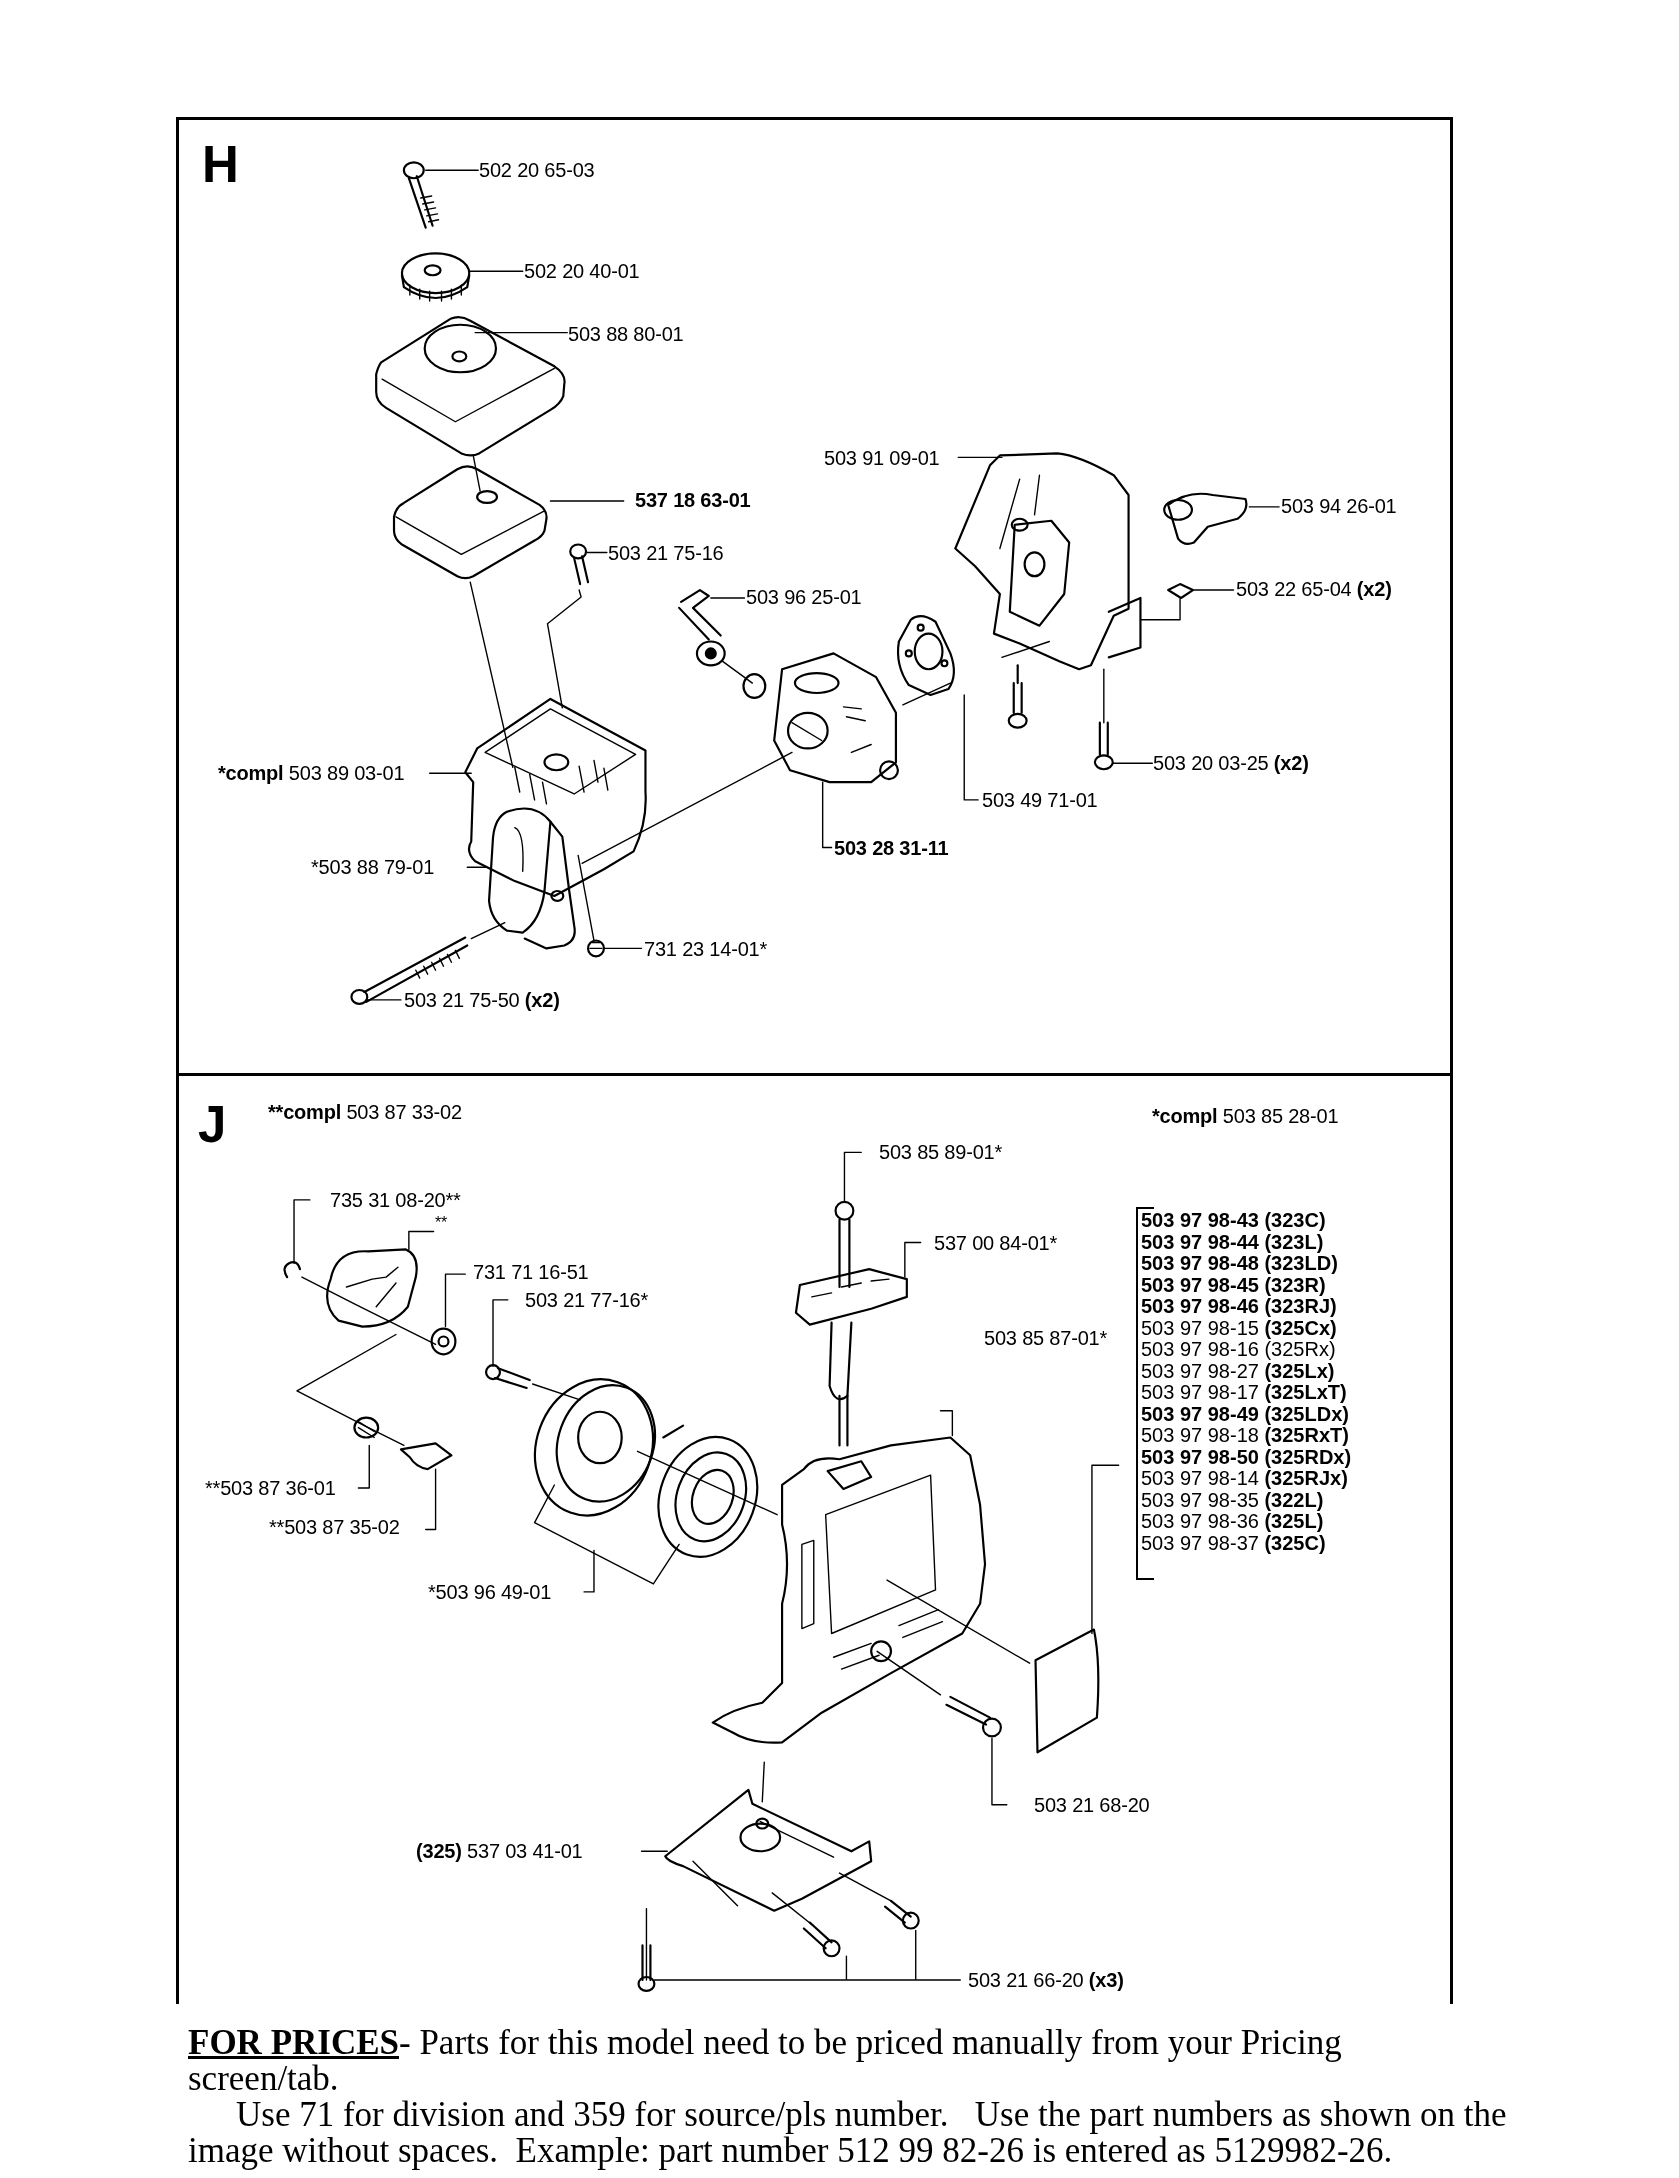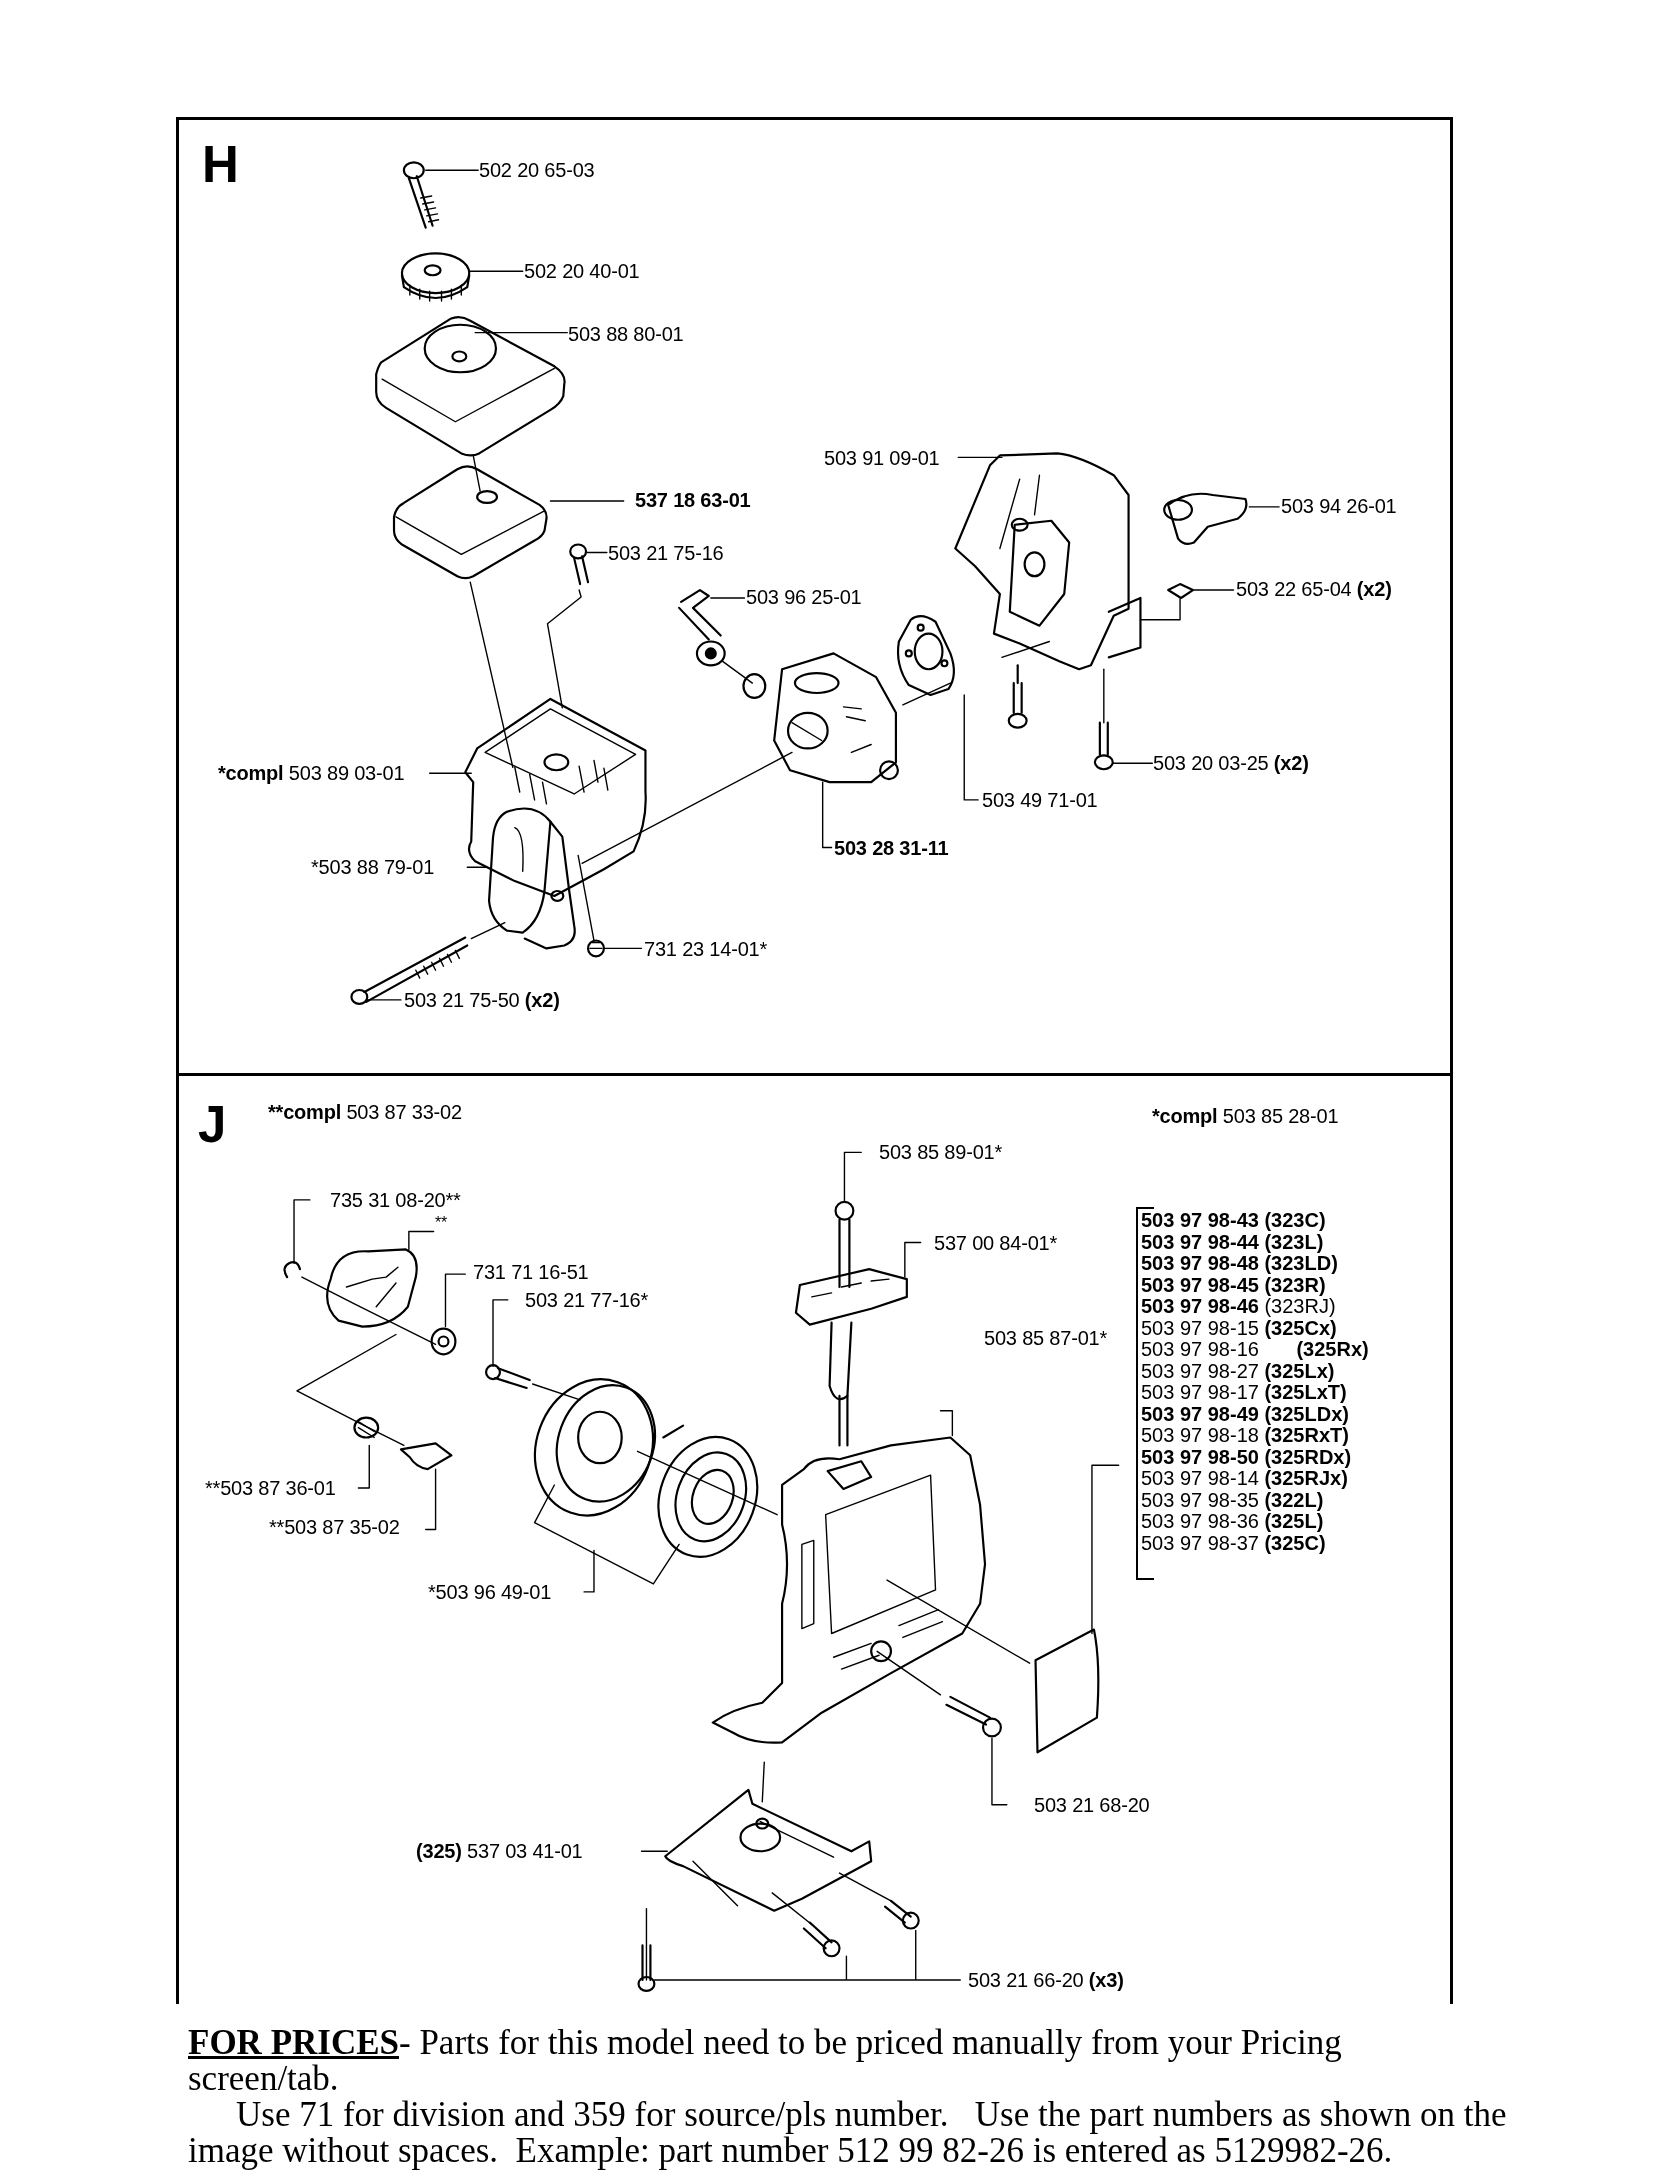--- a/index.html
+++ b/index.html
@@ -300,23 +300,23 @@
   <span>503 21 66-20</span>
   <span class="b">(x3)</span>
 </div>
 
 <div class="bracket"></div>
 <div class="variants" id="variants">
     <div><span style="font-weight: bold;">503 97 98-43</span><span style="font-weight: bold;"> (323C)</span></div>
     <div><span style="font-weight: bold;">503 97 98-44</span><span style="font-weight: bold;"> (323L)</span></div>
     <div><span style="font-weight: bold;">503 97 98-48</span><span style="font-weight: bold;"> (323LD)</span></div>
     <div><span style="font-weight: bold;">503 97 98-45</span><span style="font-weight: bold;"> (323R)</span></div>
-    <div><span style="font-weight: bold;">503 97 98-46</span><span style="font-weight: normal; margin-top: 20px;"> (323RJ)</span></div>
+    <div><span style="font-weight: bold;">503 97 98-46</span><span style="font-weight: bold; margin-top: 20px;"> (323RJ)</span></div>
     <div><span>503 97 98-15</span><span style="font-weight: bold;"> (325Cx)</span></div>
-    <div><span>503 97 98-16</span><span style="font-weight: bold; margin-left: 32px;"> (325Rx)</span></div>
+    <div><span>503 97 98-16</span><span style="font-weight: normal;"> (325Rx)</span></div>
     <div><span>503 97 98-27</span><span style="font-weight: bold;"> (325Lx)</span></div>
     <div><span>503 97 98-17</span><span style="font-weight: bold;"> (325LxT)</span></div>
     <div><span style="font-weight: bold;">503 97 98-49</span><span style="font-weight: bold;"> (325LDx)</span></div>
     <div><span>503 97 98-18</span><span style="font-weight: bold;"> (325RxT)</span></div>
     <div><span style="font-weight: bold;">503 97 98-50</span><span style="font-weight: bold;"> (325RDx)</span></div>
     <div><span>503 97 98-14</span><span style="font-weight: bold;"> (325RJx)</span></div>
     <div><span>503 97 98-35</span><span style="font-weight: bold;"> (322L)</span></div>
     <div><span>503 97 98-36</span><span style="font-weight: bold;"> (325L)</span></div>
     <div><span>503 97 98-37</span><span style="font-weight: bold;"> (325C)</span></div>
   </div>

